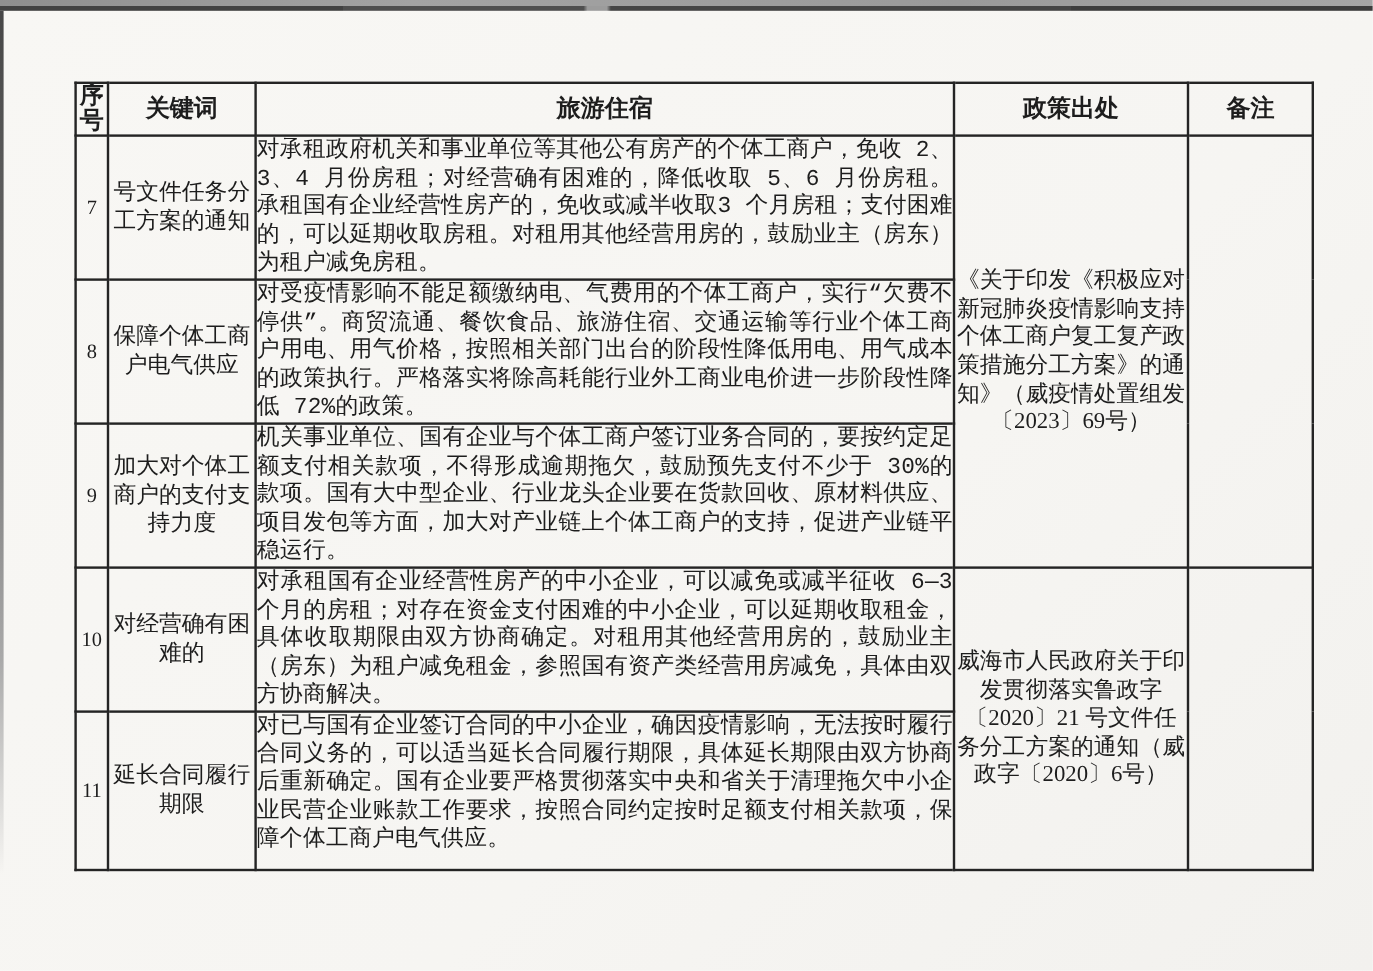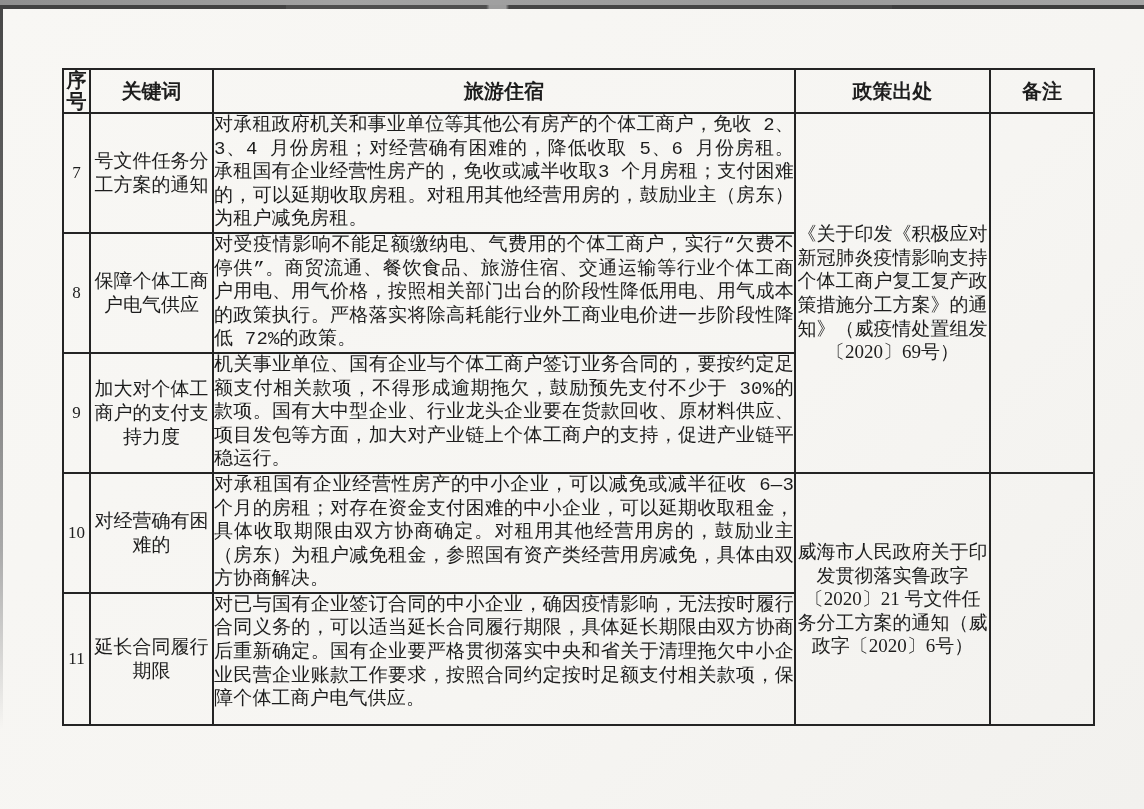--- a/index.html
+++ b/index.html
@@ -96,21 +96,21 @@
       <th class="h">序号</th>
       <th class="h">关键词</th>
       <th class="h">旅游住宿</th>
       <th class="h">政策出处</th>
       <th class="h">备注</th>
     </tr>
     <tr class="r7">
       <td class="num">7</td>
       <td class="keyword">号文件任务分工方案的通知</td>
       <td class="content">对承租政府机关和事业单位等其他公有房产的个体工商户，免收 2、3、4 月份房租；对经营确有困难的，降低收取 5、6 月份房租。承租国有企业经营性房产的，免收或减半收取3 个月房租；支付困难的，可以延期收取房租。对租用其他经营用房的，鼓励业主（房东）为租户减免房租。</td>
-      <td class="source" rowspan="3">《关于印发《积极应对新冠肺炎疫情影响支持个体工商户复工复产政策措施分工方案》的通知》（威疫情处置组发〔2020〕69号）</td>
+      <td class="source" rowspan="3">《关于印发《积极应对新冠肺炎疫情影响支持个体工商户复工复产政策措施分工方案》的通知》（威疫情处置组发〔2023〕69号）</td>
       <td class="remark" rowspan="3"></td>
     </tr>
     <tr class="r8">
       <td class="num">8</td>
       <td class="keyword">保障个体工商户电气供应</td>
       <td class="content">对受疫情影响不能足额缴纳电、气费用的个体工商户，实行“欠费不停供”。商贸流通、餐饮食品、旅游住宿、交通运输等行业个体工商户用电、用气价格，按照相关部门出台的阶段性降低用电、用气成本的政策执行。严格落实将除高耗能行业外工商业电价进一步阶段性降低 72%的政策。</td>
     </tr>
     <tr class="r9">
       <td class="num">9</td>
       <td class="keyword">加大对个体工商户的支付支持力度</td>

